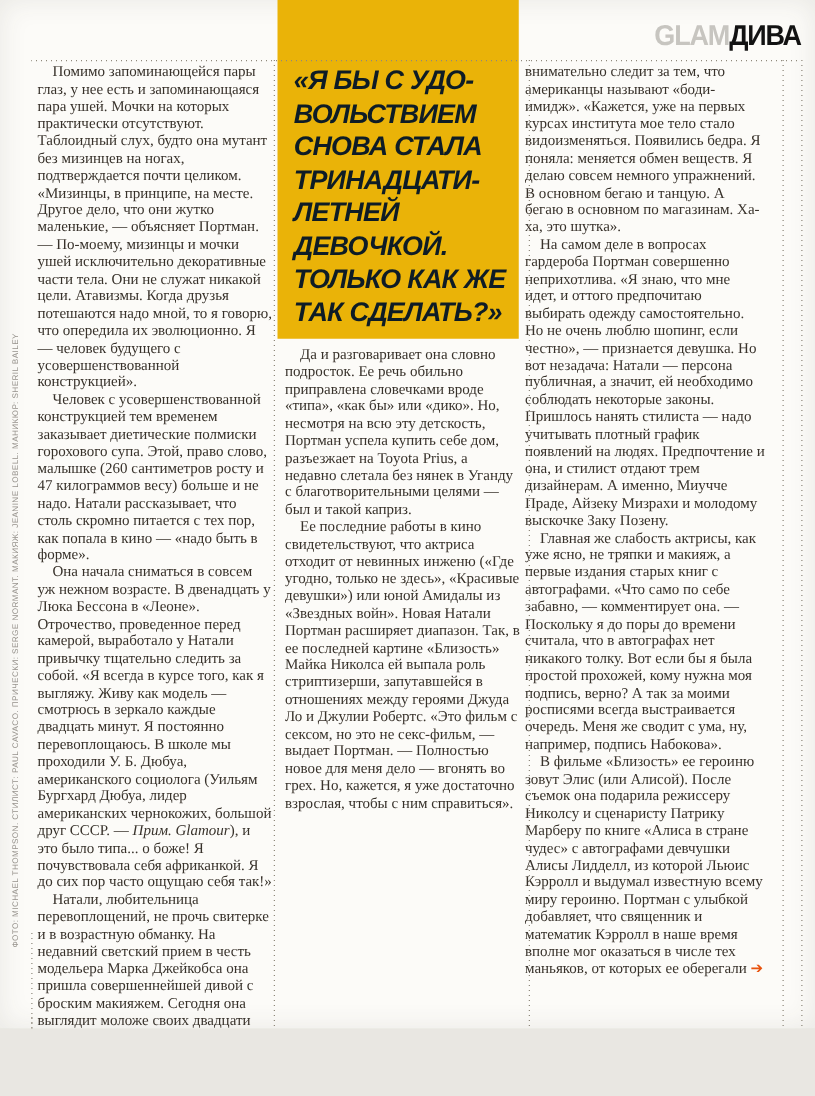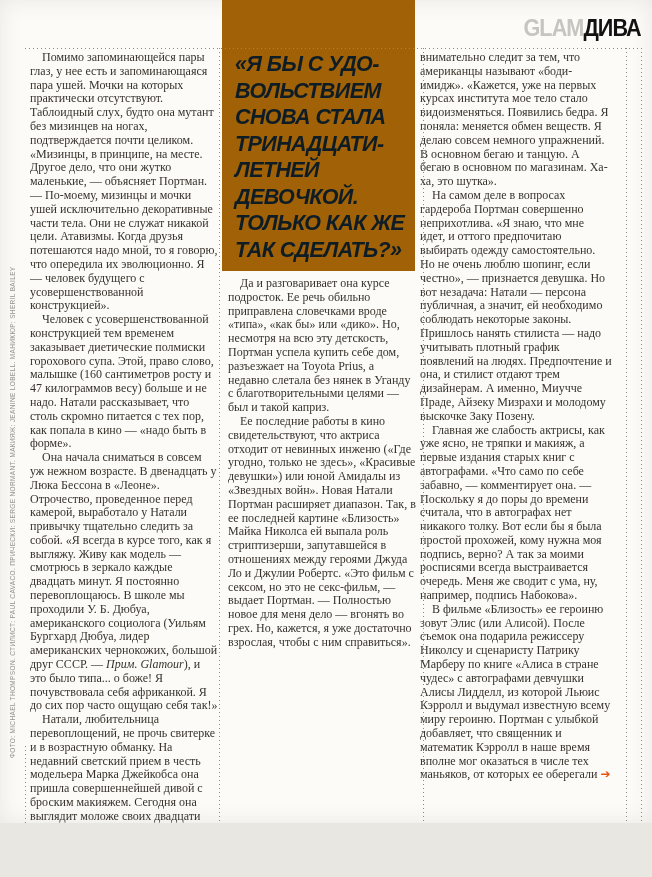--- a/index.html
+++ b/index.html
@@ -19,21 +19,21 @@
     font-family:"Liberation Sans","DejaVu Sans",sans-serif;
     font-weight:700;font-size:23px;letter-spacing:-1px;line-height:1;
     transform:scaleX(0.94);transform-origin:100% 50%;
     white-space:nowrap;
   }
   .brand-light{color:#c7c5c0;}
   .brand-bold{color:#121212;}
   
   .pull-quote{
     position:absolute;left:222px;top:0;width:193px;height:271px;z-index:1;
-    background:#a16207;
+    background:#eab308;
     box-sizing:border-box;padding:51px 6px 0 13px;
     font-family:"Liberation Sans","DejaVu Sans",sans-serif;
     font-style:italic;font-weight:700;
     font-size:21.5px;line-height:26.5px;letter-spacing:-0.6px;
     color:#0e1c26;white-space:pre-line;
   }
   
   .col{position:absolute;z-index:2;font-size:12px;line-height:13.8px;text-align:left;}
   .col p{margin:0;}
   .col p.ind{text-indent:12px;}
@@ -81,27 +81,27 @@
   <div class="dot-h" style="left:25px;top:48px;width:615px;"></div>
   <div class="dot-h" style="left:25px;top:832px;width:616px;"></div>
   <div class="dot-v" style="left:219px;top:48px;height:784px;"></div>
   <div class="dot-v" style="left:423px;top:48px;height:784px;"></div>
   <div class="dot-v" style="left:626px;top:48px;height:784px;"></div>
   <div class="dot-v" style="left:641px;top:48px;height:784px;"></div>
   <div class="dot-v" style="left:25px;top:746px;height:86px;"></div>
 
   <div class="col col1">
     <p class="ind">Помимо запоминающейся пары глаз, у нее есть и запоминающаяся пара ушей. Мочки на которых практически отсутствуют. Таблоидный слух, будто она мутант без мизинцев на ногах, подтверждается почти целиком. «Мизинцы, в принципе, на месте. Другое дело, что они жутко маленькие, — объясняет Портман. — По-моему, мизинцы и мочки ушей исключительно декоративные части тела. Они не служат никакой цели. Атавизмы. Когда друзья потешаются надо мной, то я говорю, что опередила их эволюционно. Я — человек будущего с усовершенствованной конструкцией».</p>
-    <p class="ind">Человек с усовершенствованной конструкцией тем временем заказывает диетические полмиски горохового супа. Этой, право слово, малышке (160 сантиметров росту и 47 килограммов весу) больше и не надо. Натали рассказывает, что столь скромно питается с тех пор, как попала в кино — «надо быть в форме».</p>
+    <p class="ind">Человек с усовершенствованной конструкцией тем временем заказывает диетические полмиски горохового супа. Этой, право слово, малышке (260 сантиметров росту и 47 килограммов весу) больше и не надо. Натали рассказывает, что столь скромно питается с тех пор, как попала в кино — «надо быть в форме».</p>
     <p class="ind"><span>Она начала сниматься в совсем уж нежном возрасте. В двенадцать у Люка Бессона в «Леоне». Отрочество, проведенное перед камерой, выработало у Натали привычку тщательно следить за собой. «Я всегда в курсе того, как я выгляжу. Живу как модель — смотрюсь в зеркало каждые двадцать минут. Я постоянно перевоплощаюсь. В школе мы проходили У. Б. Дюбуа, американского социолога (Уильям Бургхард Дюбуа, лидер американских чернокожих, большой друг СССР. — </span><span class="note-italic">Прим. Glamour</span><span>), и это было типа... о боже! Я почувствовала себя африканкой. Я до сих пор часто ощущаю себя так!»</span></p>
     <p class="ind">Натали, любительница перевоплощений, не прочь свитерке и в возрастную обманку. На недавний светский прием в честь модельера Марка Джейкобса она пришла совершеннейшей дивой с броским макияжем. Сегодня она выглядит моложе своих двадцати трех на добрый пяток, если не де-</p>
   </div>
 
   <div class="col col2">
-    <p class="ind">Да и разговаривает она курсе подросток. Ее речь обильно приправлена словечками вроде «типа», «как бы» или «дико». Но, несмотря на всю эту детскость, Портман успела купить себе дом, разъезжает на Toyota Prius, а недавно слетала без нянек в Уганду с благотворительными целями — был и такой каприз.</p>
+    <p class="ind">Да и разговаривает она словно подросток. Ее речь обильно приправлена словечками вроде «типа», «как бы» или «дико». Но, несмотря на всю эту детскость, Портман успела купить себе дом, разъезжает на Toyota Prius, а недавно слетала без нянек в Уганду с благотворительными целями — был и такой каприз.</p>
     <p class="ind">Ее последние работы в кино свидетельствуют, что актриса отходит от невинных инженю («Где угодно, только не здесь», «Красивые девушки») или юной Амидалы из «Звездных войн». Новая Натали Портман расширяет диапазон. Так, в ее последней картине «Близость» Майка Николса ей выпала роль стриптизерши, запутавшейся в отношениях между героями Джуда Ло и Джулии Робертс. «Это фильм с сексом, но это не секс-фильм, — выдает Портман. — Полностью новое для меня дело — вгонять во грех. Но, кажется, я уже достаточно взрослая, чтобы с ним справиться».</p>
   </div>
 
   <div class="col col3">
     <p>внимательно следит за тем, что американцы называют «боди-имидж». «Кажется, уже на первых курсах института мое тело стало видоизменяться. Появились бедра. Я поняла: меняется обмен веществ. Я делаю совсем немного упражнений. В основном бегаю и танцую. А бегаю в основном по магазинам. Ха-ха, это шутка».</p>
     <p class="ind">На самом деле в вопросах гардероба Портман совершенно неприхотлива. «Я знаю, что мне идет, и оттого предпочитаю выбирать одежду самостоятельно. Но не очень люблю шопинг, если честно», — признается девушка. Но вот незадача: Натали — персона публичная, а значит, ей необходимо соблюдать некоторые законы. Пришлось нанять стилиста — надо учитывать плотный график появлений на людях. Предпочтение и она, и стилист отдают трем дизайнерам. А именно, Миучче Праде, Айзеку Мизрахи и молодому выскочке Заку Позену.</p>
     <p class="ind">Главная же слабость актрисы, как уже ясно, не тряпки и макияж, а первые издания старых книг с автографами. «Что само по себе забавно, — комментирует она. — Поскольку я до поры до времени считала, что в автографах нет никакого толку. Вот если бы я была простой прохожей, кому нужна моя подпись, верно? А так за моими росписями всегда выстраивается очередь. Меня же сводит с ума, ну, например, подпись Набокова».</p>
     <p class="ind"><span>В фильме «Близость» ее героиню зовут Элис (или Алисой). После съемок она подарила режиссеру Николсу и сценаристу Патрику Марберу по книге «Алиса в стране чудес» с автографами девчушки Алисы Лидделл, из которой Льюис Кэрролл и выдумал известную всему миру героиню. Портман с улыбкой добавляет, что священник и математик Кэрролл в наше время вполне мог оказаться в числе тех маньяков, от которых ее оберегали </span><span class="continue-arrow">➔</span></p>
   </div>
 

